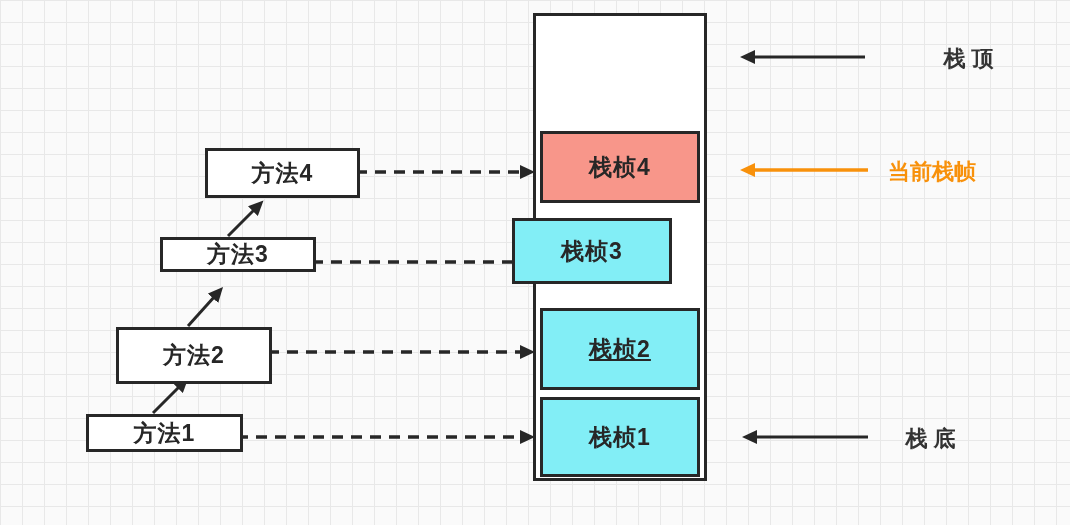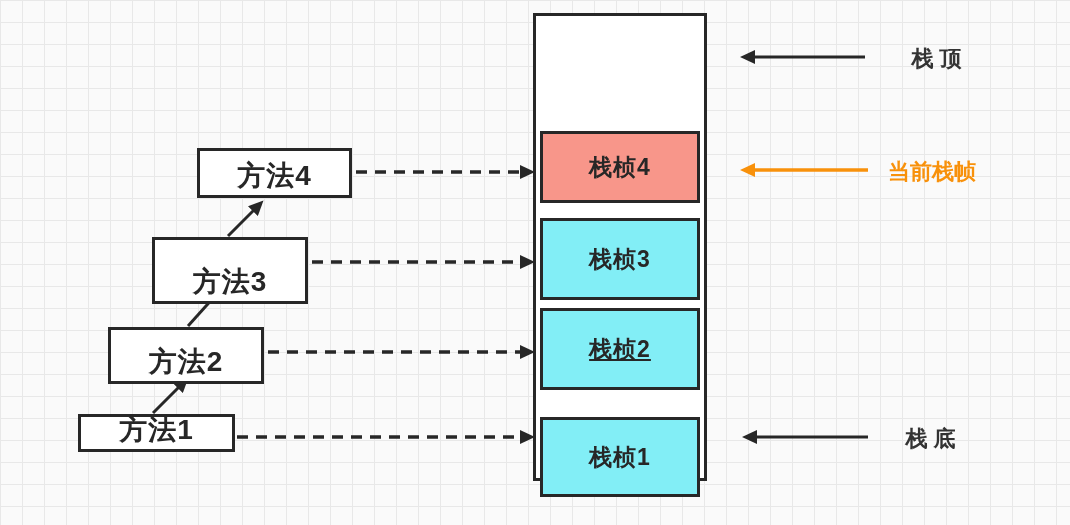--- a/index.html
+++ b/index.html
@@ -36,30 +36,31 @@
   .stroke-black { stroke: var(--ink); }
   .stroke-orange { stroke: var(--accent-orange); }
   .head-black { fill: var(--ink); }
   .head-orange { fill: var(--accent-orange); }
 
   .method-box {
     position: absolute;
     background: var(--box-fill);
     border: 3px solid var(--ink);
     display: flex;
-    align-items: flex-end;
+    align-items: center;
     justify-content: center;
-    font-size: 28px;
+    font-size: 23px;
     font-weight: 700;
     color: var(--ink);
     letter-spacing: 1px;
+    margin-left: 8px;
   }
   .method-box.m1 { left: 78px;  top: 414px; width: 157px; height: 38px; }
   .method-box.m2 { left: 108px; top: 327px; width: 156px; height: 57px; }
-  .method-box.m3 { left: 152px; top: 237px; width: 156px; height: 67px; }
+  .method-box.m3 { left: 152px; top: 237px; width: 156px; height: 35px; }
   .method-box.m4 { left: 197px; top: 148px; width: 155px; height: 50px; }
 
   .stack-container {
     position: absolute;
     left: 533px; top: 13px;
     width: 174px; height: 468px;
     background: var(--box-fill);
     border: 3px solid var(--ink);
   }
   .stack-frame {
@@ -69,33 +70,33 @@
     align-items: center;
     justify-content: center;
     font-size: 23px;
     font-weight: 700;
     color: var(--ink);
     letter-spacing: 1px;
     background: var(--frame-fill);
   }
   .stack-frame.current { background: var(--current-frame-fill); }
   .stack-frame.f4 { left: 540px; top: 131px; width: 160px; height: 72px; }
-  .stack-frame.f3 { left: 540px; top: 218px; width: 160px; height: 82px; }
+  .stack-frame.f3 { left: 512px; top: 218px; width: 160px; height: 66px; }
   .stack-frame.f2 { left: 540px; top: 308px; width: 160px; height: 82px; text-decoration: underline; }
-  .stack-frame.f1 { left: 540px; top: 417px; width: 160px; height: 80px; }
+  .stack-frame.f1 { left: 540px; top: 397px; width: 160px; height: 80px; }
 
   .side-label {
     position: absolute;
     text-align: center;
     font-size: 22px;
     font-weight: 600;
     color: #333333;
     white-space: nowrap;
   }
-  .side-label.top    { left: 884px; top: 44px;  width: 105px; }
+  .side-label.top    { left: 916px; top: 44px;  width: 105px; }
   .side-label.bottom { left: 878px; top: 424px; width: 105px; }
   .side-label.current-lbl {
     left: 868px; top: 157px; width: 128px;
     color: var(--accent-orange);
     font-weight: 700;
   }
 </style>
 </head>
 <body>
 

